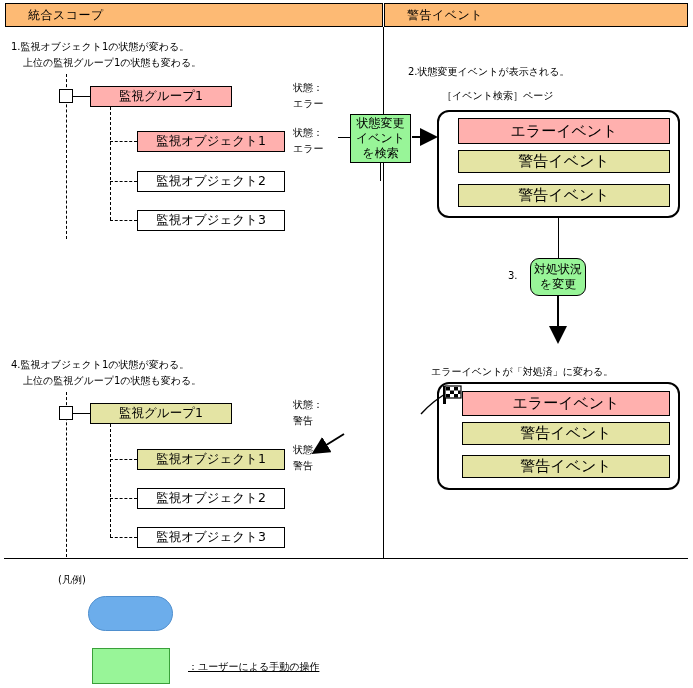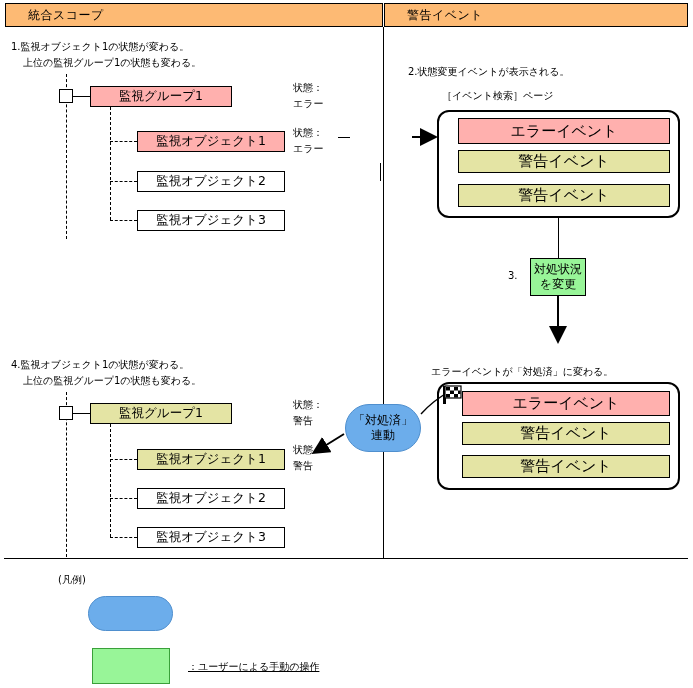--- a/index.html
+++ b/index.html
@@ -142,20 +142,25 @@
     <span>監視オブジェクト3</span>
   </div>
 
   <div class="txt" style="left:293px;top:80px;">状態：</div>
   <div class="txt" style="left:293px;top:96px;">エラー</div>
   <div class="txt" style="left:293px;top:125px;">状態：</div>
   <div class="txt" style="left:293px;top:141px;">エラー</div>
 
   <div class="hline" style="left:338px;top:137px;width:12px;"></div>
 
+  <div class="green-op" style="left:350px;top:114px;width:61px;height:49px;">
+    <span>状態変更</span>
+    <span>イベント</span>
+    <span>を検索</span>
+  </div>
 
   <div class="vline" style="left:380px;top:163px;height:18px;"></div>
 
   <div class="txt" style="left:408px;top:64px;">2.状態変更イベントが表示される。</div>
   <div class="txt" style="left:442px;top:88px;">［イベント検索］ページ</div>
 
   <div class="panel" style="left:437px;top:110px;width:243px;height:108px;">
   </div>
   <div class="evrow err" style="left:458px;top:118px;width:212px;height:26px;">
     <span>エラーイベント</span>
@@ -163,21 +168,21 @@
   <div class="evrow warn" style="left:458px;top:150px;width:212px;height:23px;">
     <span>警告イベント</span>
   </div>
   <div class="evrow warn" style="left:458px;top:184px;width:212px;height:23px;">
     <span>警告イベント</span>
   </div>
 
   <div class="vline" style="left:558px;top:218px;height:40px;"></div>
 
   <div class="txt" style="left:508px;top:268px;">3.</div>
-  <div class="green-op" style="left:530px;top:258px;width:56px;height:38px;">
+  <div class="green-op" style="left:530px;top:258px;width:56px;height:38px;border-radius:9px;">
     <span>対処状況</span>
     <span>を変更</span>
   </div>
 
   <div class="txt" style="left:431px;top:364px;">エラーイベントが「対処済」に変わる。</div>
 
   <div class="panel" style="left:437px;top:382px;width:243px;height:108px;">
   </div>
   <div class="evrow err" style="left:462px;top:391px;width:208px;height:25px;">
     <span>エラーイベント</span>
@@ -213,24 +218,20 @@
   </div>
   <div class="box plain" style="left:137px;top:527px;width:148px;height:21px;">
     <span>監視オブジェクト3</span>
   </div>
 
   <div class="txt" style="left:293px;top:397px;">状態：</div>
   <div class="txt" style="left:293px;top:413px;">警告</div>
   <div class="txt" style="left:293px;top:442px;">状態：</div>
   <div class="txt" style="left:293px;top:458px;">警告</div>
 
-  <div class="blue-cap" style="left:345px;top:404px;width:76px;height:48px;">
-    <span>「対処済」</span>
-    <span>連動</span>
-  </div>
 
   <div class="txt" style="left:58px;top:572px;">(凡例)</div>
 
   <div class="legend-cap" style="left:88px;top:596px;width:85px;height:35px;"></div>
 
   <div class="legend-rect" style="left:92px;top:648px;width:78px;height:36px;"></div>
   <div class="txt" style="left:188px;top:659px;text-decoration:underline;">：ユーザーによる手動の操作</div>
 
   <svg class="ov" viewBox="0 0 693 688">
     <defs>

